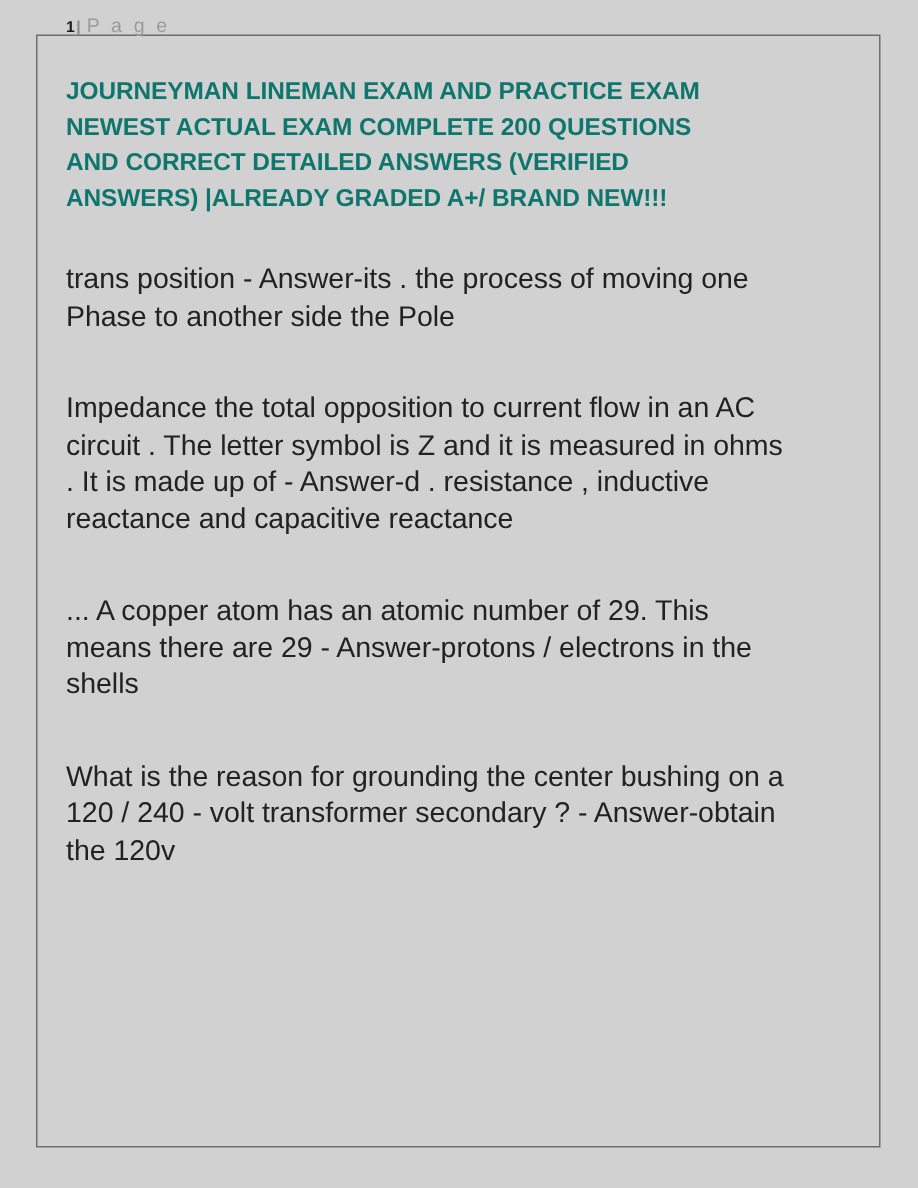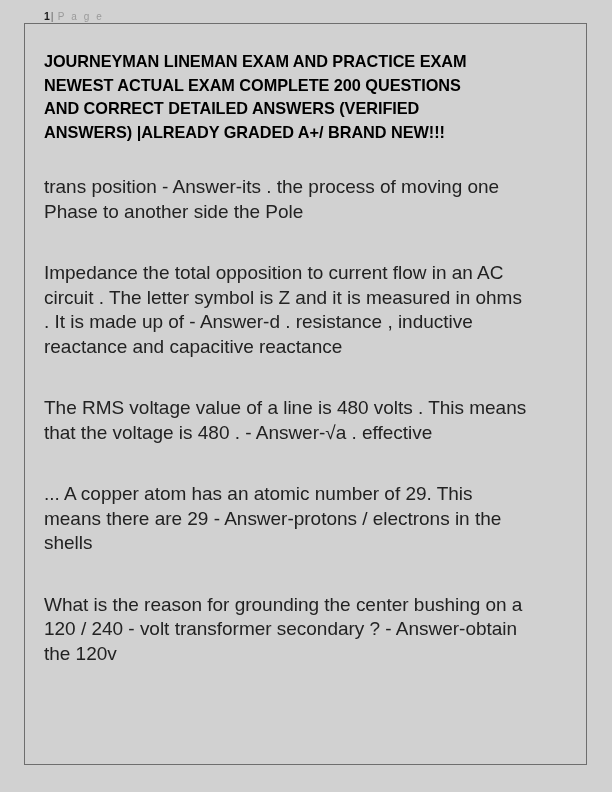--- a/index.html
+++ b/index.html
@@ -54,28 +54,28 @@
     font-size: 10.5px;
   }
   .page-header .pg-sep {
     font-weight: bold;
     color: #8a8a8a;
     font-size: 10.5px;
     padding-left: 1px;
   }
   .page-header .pg-word {
     color: #9a9a9a;
-    font-size: 10px;
+    font-size: 13px;
     letter-spacing: 2.1px;
     padding-left: 4px;
     margin-top: 28px;
   }
 
   .doc-title {
-    color: #000000;
+    color: #0f766e;
     font-weight: bold;
     font-size: 16.3px;
     line-height: 23.5px;
     margin: 0;
     padding-top: 25px;
     width: 455px;
     letter-spacing: -0.05px;
   }
 
   .body-block {
@@ -106,19 +106,18 @@
 
     <div class="page-header">
       <span class="pg-num">1</span><span class="pg-sep">|</span><span class="pg-word">P a g e</span>
     </div>
 
     <h1 class="doc-title">JOURNEYMAN LINEMAN EXAM AND PRACTICE EXAM NEWEST ACTUAL EXAM COMPLETE 200 QUESTIONS AND CORRECT DETAILED ANSWERS (VERIFIED ANSWERS) |ALREADY GRADED A+/ BRAND NEW!!!</h1>
 
     <div class="body-block">
       <p class="qa-para">trans position - Answer-its . the process of moving one Phase to another side the Pole</p>
       <p class="qa-para">Impedance the total opposition to current flow in an AC circuit . The letter symbol is Z and it is measured in ohms . It is made up of - Answer-d . resistance , inductive reactance and capacitive reactance</p>
-      <p class="qa-para">The RMS voltage value of a line is 480 volts . This means that the voltage is 480 . - Answer-√a . effective</p>
       <p class="qa-para">... A copper atom has an atomic number of 29. This means there are 29 - Answer-protons / electrons in the shells</p>
       <p class="qa-para">What is the reason for grounding the center bushing on a 120 / 240 - volt transformer secondary ? - Answer-obtain the 120v</p>
     </div>
 
   </div>
 </div>
 
 </body></html>

